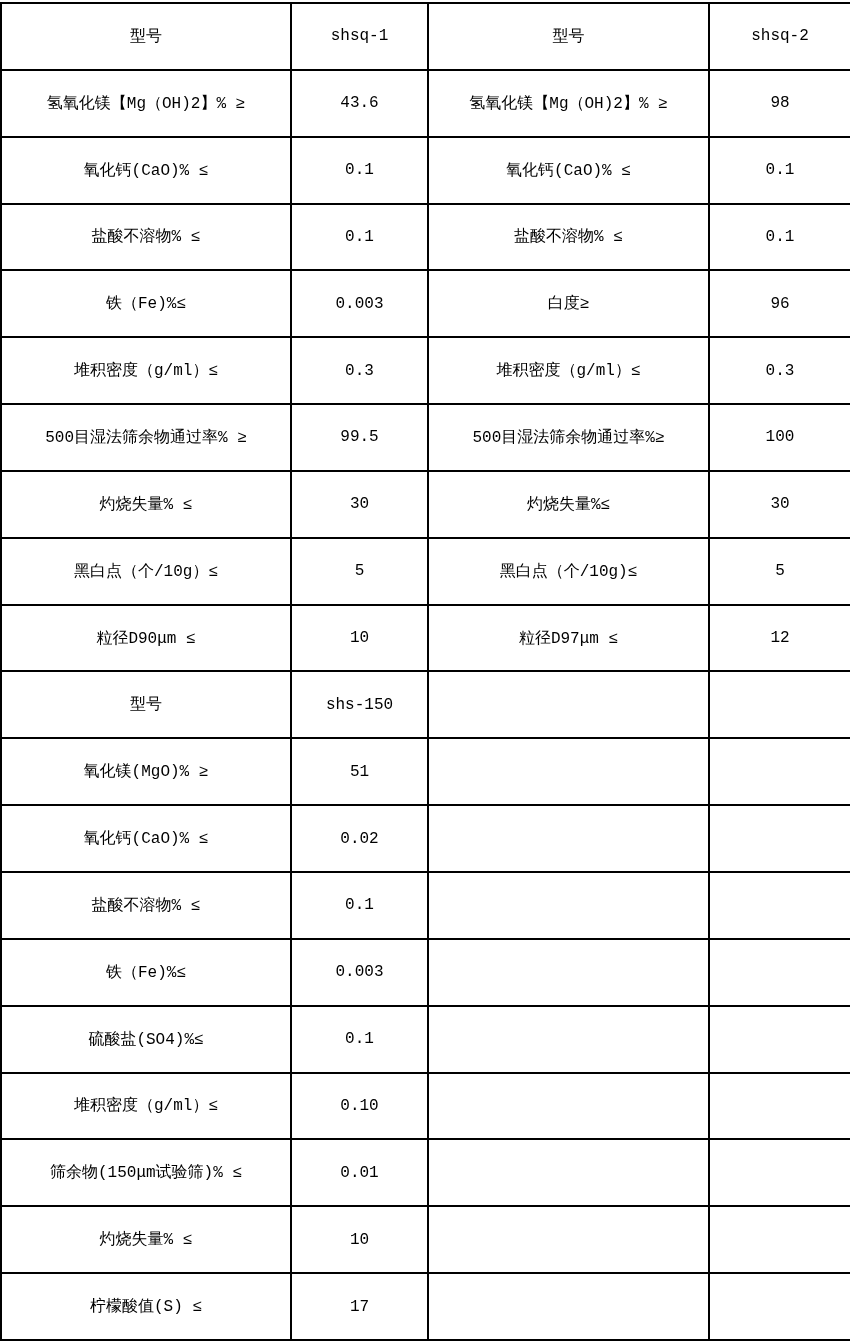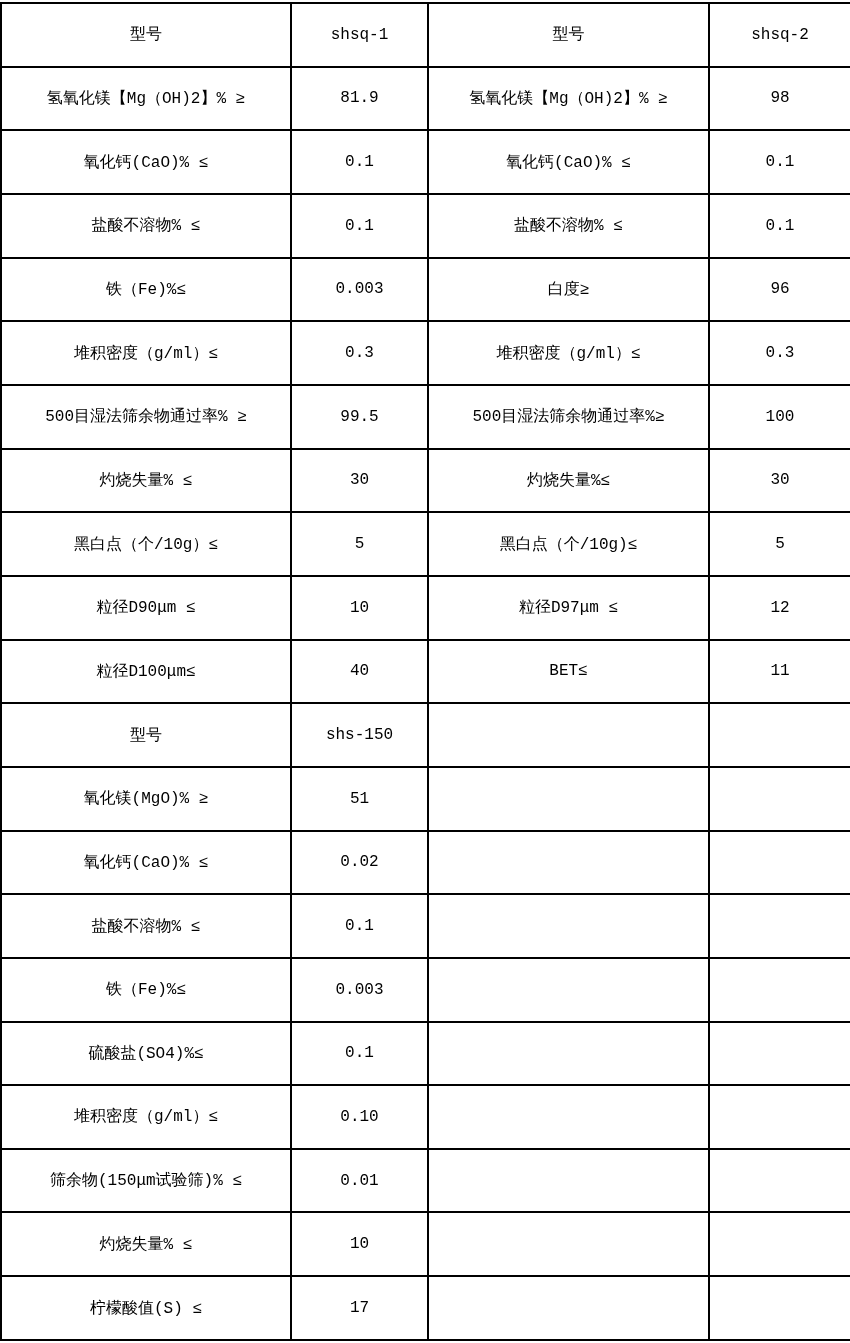--- a/index.html
+++ b/index.html
@@ -57,21 +57,21 @@
     </colgroup>
     <tbody id="spec-tbody">
         <tr class="spec-row">
           <td class="label-cell">型号</td>
           <td class="value-cell">shsq-1</td>
           <td class="label-cell">型号</td>
           <td class="value-cell">shsq-2</td>
         </tr>
         <tr class="spec-row">
           <td class="label-cell">氢氧化镁【Mg（OH)2】% ≥</td>
-          <td class="value-cell">81.9</td>
+          <td class="value-cell">43.6</td>
           <td class="label-cell">氢氧化镁【Mg（OH)2】% ≥</td>
           <td class="value-cell">98</td>
         </tr>
         <tr class="spec-row">
           <td class="label-cell">氧化钙(CaO)% ≤</td>
           <td class="value-cell">0.1</td>
           <td class="label-cell">氧化钙(CaO)% ≤</td>
           <td class="value-cell">0.1</td>
         </tr>
         <tr class="spec-row">
@@ -108,26 +108,20 @@
           <td class="label-cell">黑白点（个/10g）≤</td>
           <td class="value-cell">5</td>
           <td class="label-cell">黑白点（个/10g)≤</td>
           <td class="value-cell">5</td>
         </tr>
         <tr class="spec-row">
           <td class="label-cell">粒径D90μm ≤</td>
           <td class="value-cell">10</td>
           <td class="label-cell">粒径D97μm ≤</td>
           <td class="value-cell">12</td>
-        </tr>
-        <tr class="spec-row">
-          <td class="label-cell">粒径D100μm≤</td>
-          <td class="value-cell">40</td>
-          <td class="label-cell">BET≤</td>
-          <td class="value-cell">11</td>
         </tr>
         <tr class="spec-row">
           <td class="label-cell">型号</td>
           <td class="value-cell">shs-150</td>
           <td class="label-cell"></td>
           <td class="value-cell"></td>
         </tr>
         <tr class="spec-row">
           <td class="label-cell">氧化镁(MgO)% ≥</td>
           <td class="value-cell">51</td>

